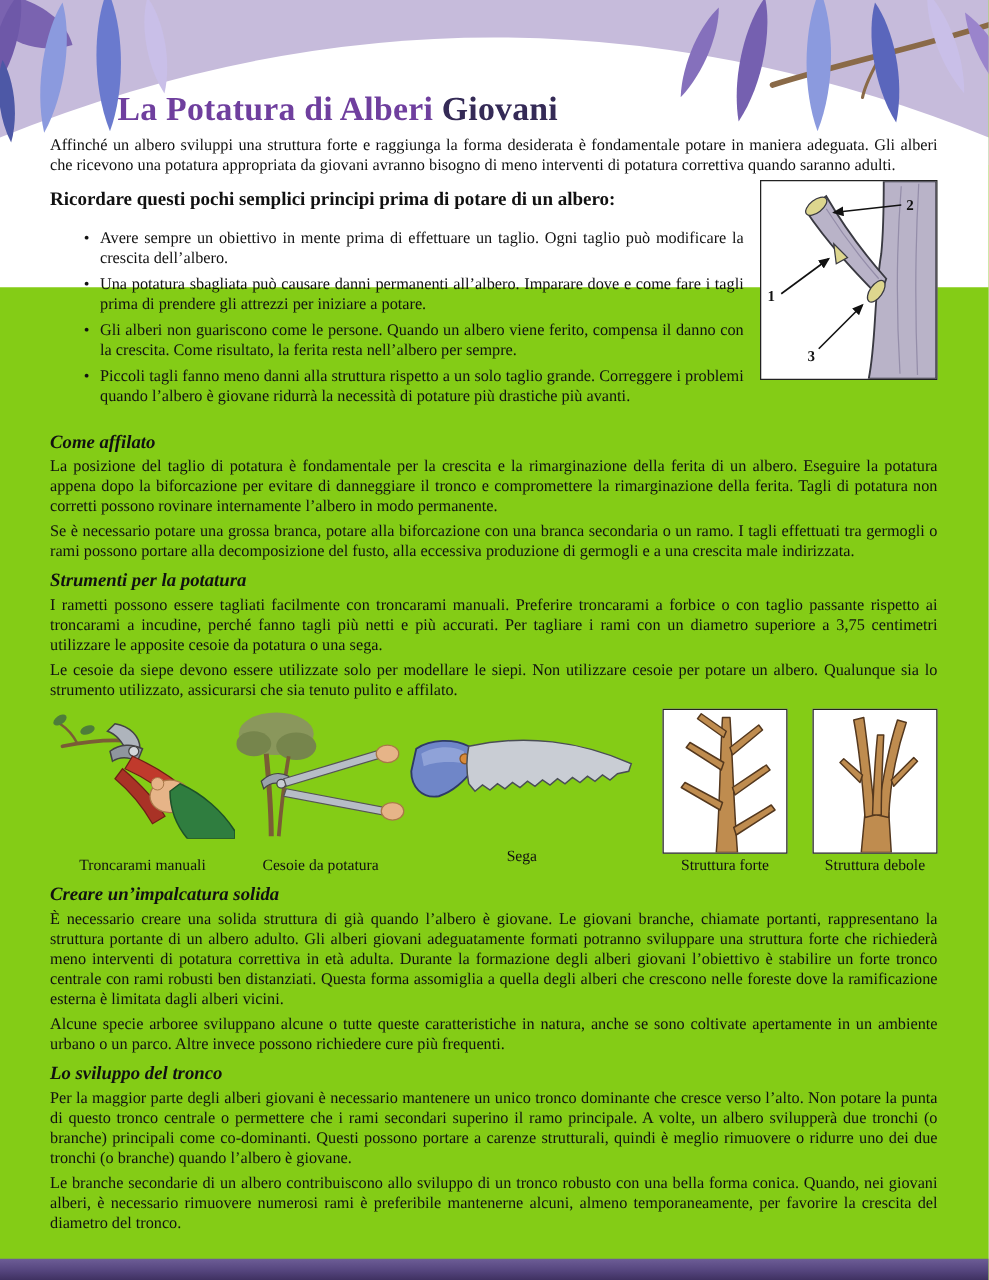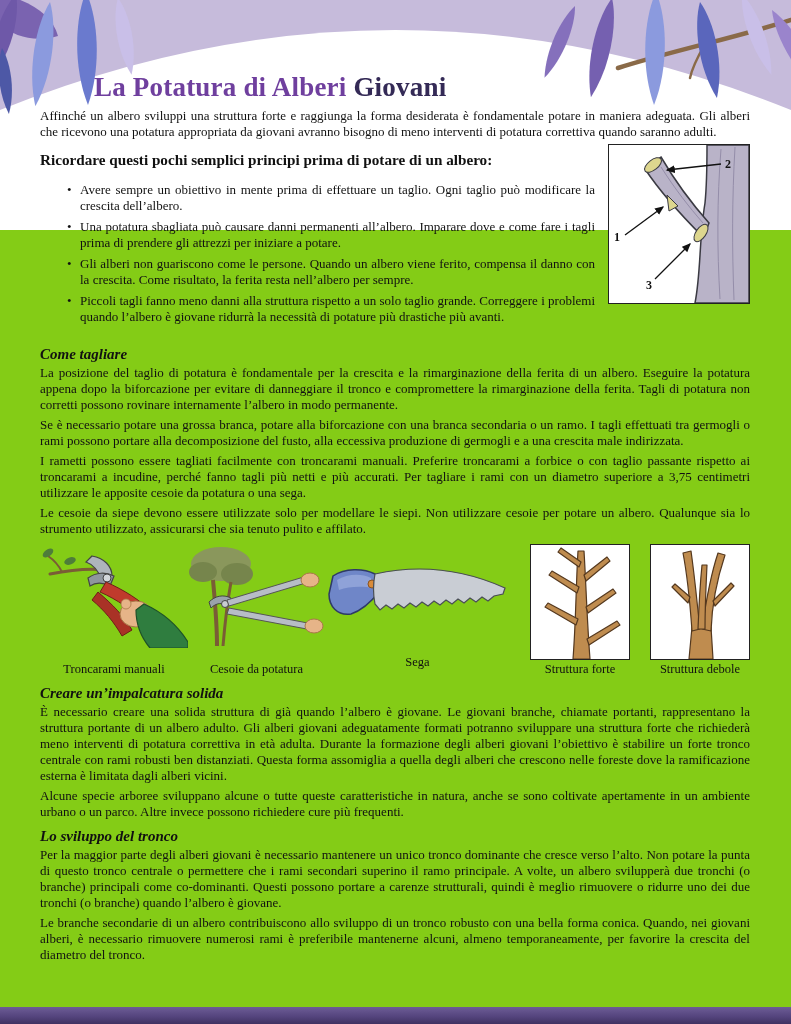--- a/index.html
+++ b/index.html
@@ -135,24 +135,25 @@
           <line x1="112" y1="19" x2="58" y2="25" stroke="#111" stroke-width="1.3" marker-end="url(#ah)"></line>
           <line x1="16" y1="90" x2="54" y2="62" stroke="#111" stroke-width="1.3" marker-end="url(#ah)"></line>
           <line x1="46" y1="134" x2="81" y2="99" stroke="#111" stroke-width="1.3" marker-end="url(#ah)"></line>
           <text x="116" y="23" font-size="12" font-weight="bold" fill="#111">2</text>
           <text x="5" y="96" font-size="12" font-weight="bold" fill="#111">1</text>
           <text x="37" y="144" font-size="12" font-weight="bold" fill="#111">3</text>
         </svg>
       </div>
     </div>
 
-    <h3 class="section-heading">Come tagliare</h3>
+    <h3 class="section-heading">Come affilato</h3>
     <p class="body">La posizione del taglio di potatura è fondamentale per la crescita e la rimarginazione della ferita di un albero. Eseguire la potatura appena dopo la biforcazione per evitare di danneggiare il tronco e compromettere la rimarginazione della ferita. Tagli di potatura non corretti possono rovinare internamente l’albero in modo permanente.</p>
     <p class="body">Se è necessario potare una grossa branca, potare alla biforcazione con una branca secondaria o un ramo. I tagli effettuati tra germogli o rami possono portare alla decomposizione del fusto, alla eccessiva produzione di germogli e a una crescita male indirizzata.</p>
 
+    <h3 class="section-heading">Strumenti per la potatura</h3>
     <p class="body">I rametti possono essere tagliati facilmente con troncarami manuali. Preferire troncarami a forbice o con taglio passante rispetto ai troncarami a incudine, perché fanno tagli più netti e più accurati. Per tagliare i rami con un diametro superiore a 3,75 centimetri utilizzare le apposite cesoie da potatura o una sega.</p>
     <p class="body">Le cesoie da siepe devono essere utilizzate solo per modellare le siepi. Non utilizzare cesoie per potare un albero. Qualunque sia lo strumento utilizzato, assicurarsi che sia tenuto pulito e affilato.</p>
 
     <div class="figrow">
 
       <div class="fig toolfig" style="width:148px">
         <div class="art">
           <svg width="148" height="104" viewBox="0 0 148 104">
             <path d="M10,30 C30,26 48,24 66,26" stroke="#7a5c36" stroke-width="3" fill="none" stroke-linecap="round"></path>
             <path d="M22,28 C18,20 14,16 8,12" stroke="#7a5c36" stroke-width="2" fill="none"></path>

